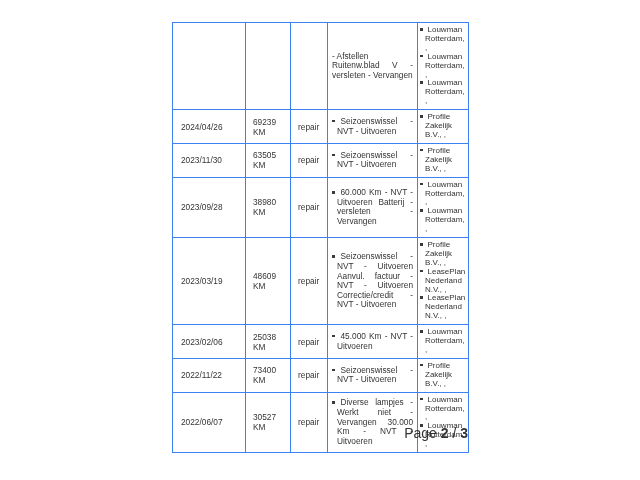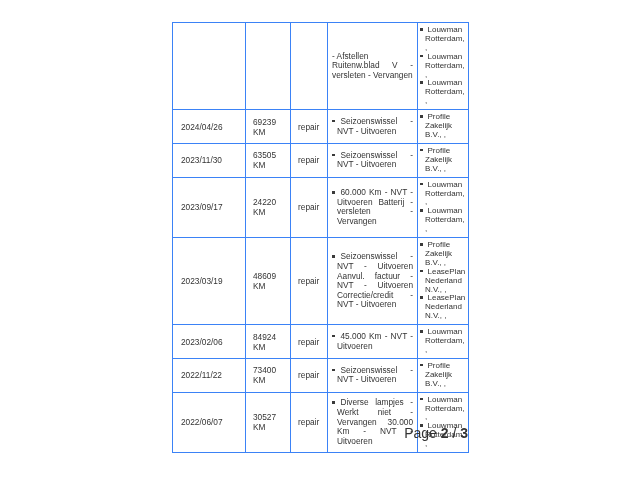--- a/index.html
+++ b/index.html
@@ -87,22 +87,22 @@
           <td class="c-km">63505 KM</td>
           <td class="c-type">repair</td>
           <td class="c-desc">
             <div class="desc-item"><span class="bullet"></span>Seizoenswissel - NVT - Uitvoeren</div>
           </td>
           <td class="c-comp">
             <div class="comp-item"><span class="bullet"></span>Profile Zakelijk B.V., ,</div>
           </td>
         </tr>
         <tr>
-          <td class="c-date">2023/09/17</td>
-          <td class="c-km">24220 KM</td>
+          <td class="c-date">2023/09/28</td>
+          <td class="c-km">38980 KM</td>
           <td class="c-type">repair</td>
           <td class="c-desc">
             <div class="desc-item"><span class="bullet"></span>60.000 Km - NVT - Uitvoeren Batterij - versleten - Vervangen</div>
           </td>
           <td class="c-comp">
             <div class="comp-item"><span class="bullet"></span>Louwman Rotterdam, ,</div>
             <div class="comp-item"><span class="bullet"></span>Louwman Rotterdam, ,</div>
           </td>
         </tr>
         <tr>
@@ -113,21 +113,21 @@
             <div class="desc-item"><span class="bullet"></span>Seizoenswissel - NVT - Uitvoeren Aanvul. factuur - NVT - Uitvoeren Correctie/credit - NVT - Uitvoeren</div>
           </td>
           <td class="c-comp">
             <div class="comp-item"><span class="bullet"></span>Profile Zakelijk B.V., ,</div>
             <div class="comp-item"><span class="bullet"></span>LeasePlan Nederland N.V., ,</div>
             <div class="comp-item"><span class="bullet"></span>LeasePlan Nederland N.V., ,</div>
           </td>
         </tr>
         <tr>
           <td class="c-date">2023/02/06</td>
-          <td class="c-km">84924 KM</td>
+          <td class="c-km">25038 KM</td>
           <td class="c-type">repair</td>
           <td class="c-desc">
             <div class="desc-item"><span class="bullet"></span>45.000 Km - NVT - Uitvoeren</div>
           </td>
           <td class="c-comp">
             <div class="comp-item"><span class="bullet"></span>Louwman Rotterdam, ,</div>
           </td>
         </tr>
         <tr>
           <td class="c-date">2022/11/22</td>

